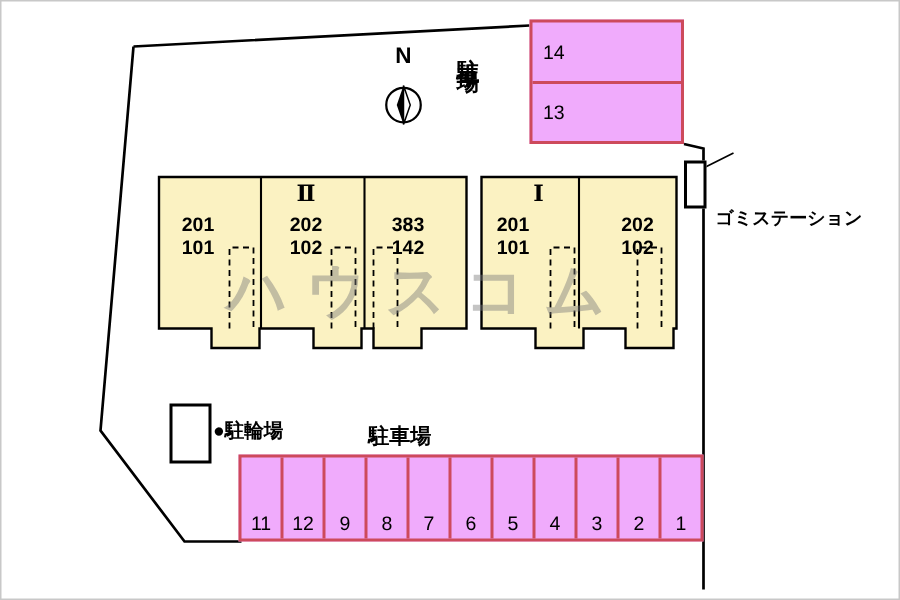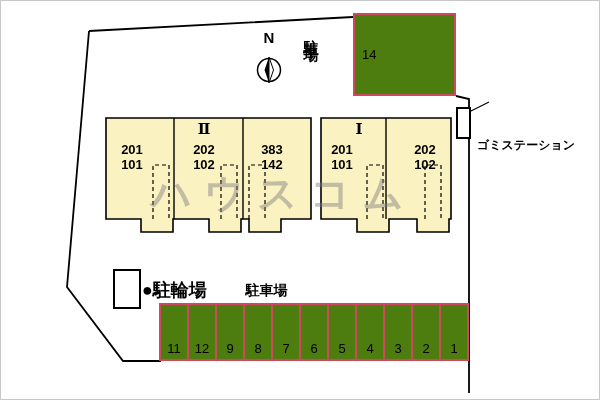--- a/index.html
+++ b/index.html
@@ -4,32 +4,32 @@
 <style>
   html,body{margin:0;padding:0;background:#fff;}
   .stage{
     position:relative;width:600px;height:400px;background:#ffffff;
     border:1px solid #c8c8c8;box-sizing:border-box;overflow:hidden;
     font-family:"Liberation Sans", sans-serif;color:#000;
   }
   svg.layer{position:absolute;left:0;top:0;width:600px;height:400px;}
   .abs{position:absolute;}
   
-  .parking{background:#4d7c0f;border:2px solid #cd4a5c;box-sizing:border-box;}
+  .parking{background:#f0abfc;border:2px solid #cd4a5c;box-sizing:border-box;}
   .top-parking{left:352px;top:12px;width:103px;height:83px;display:flex;flex-direction:column;}
   .top-parking .row{flex:1;border-bottom:2px solid #cd4a5c;display:flex;align-items:center;padding-left:7px;font-size:13px;}
   .top-parking .row:last-child{border-bottom:none;}
   .bottom-parking{left:158px;top:302px;width:310px;height:58px;display:flex;}
   .bottom-parking .cell{flex:1;border-right:2px solid #cd4a5c;display:flex;align-items:flex-end;justify-content:center;padding-bottom:3px;font-size:13px;}
   .bottom-parking .cell:last-child{border-right:none;}
   
   .unit-label{width:44px;text-align:center;font-size:13px;font-weight:bold;line-height:15px;}
   .unit-label span{display:block;text-align:center;}
   .roman{width:44px;text-align:center;font-family:"DejaVu Serif", serif;font-size:15px;font-weight:bold;}
-  .site-label{font-weight:bold;font-size:18px;white-space:nowrap;}
+  .site-label{font-weight:bold;font-size:13px;white-space:nowrap;}
   .v-label{writing-mode:vertical-rl;font-weight:bold;font-size:15px;letter-spacing:4px;}
   .north{width:20px;text-align:center;font-weight:bold;font-size:15px;}
   .watermark{font-size:40px;font-weight:bold;letter-spacing:12px;color:rgba(125,125,125,0.45);white-space:nowrap;}
   .white-box{background:#ffffff;border:2px solid #000;box-sizing:border-box;}
 </style>
 </head>
 <body>
 
 <div class="stage">
 
@@ -59,20 +59,23 @@
     <line x1="488" y1="101" x2="466" y2="112" stroke="#000" stroke-width="1.2"></line>
   </svg>
 
   <div class="abs north" style="left:258px;top:28px;">N</div>
 
   <div class="abs v-label" style="left:300px;top:26px;">駐車場</div>
 
   <div class="abs parking top-parking">
     <div class="row">
         <span>14</span>
+      </div>
+    <div class="row">
+        <span>13</span>
       </div>
   </div>
 
   <div class="abs site-label" style="left:476px;top:88px;font-size:12px;margin-top:48px;">ゴミステーション</div>
   <div class="abs white-box" style="left:455px;top:106px;width:15px;height:32px;"></div>
 
   <div class="abs roman" style="left:181px;top:119px;">Ⅱ</div>
   <div class="abs unit-label" style="left:109px;top:141px;">
     <span>201</span>
     <span>101</span>

